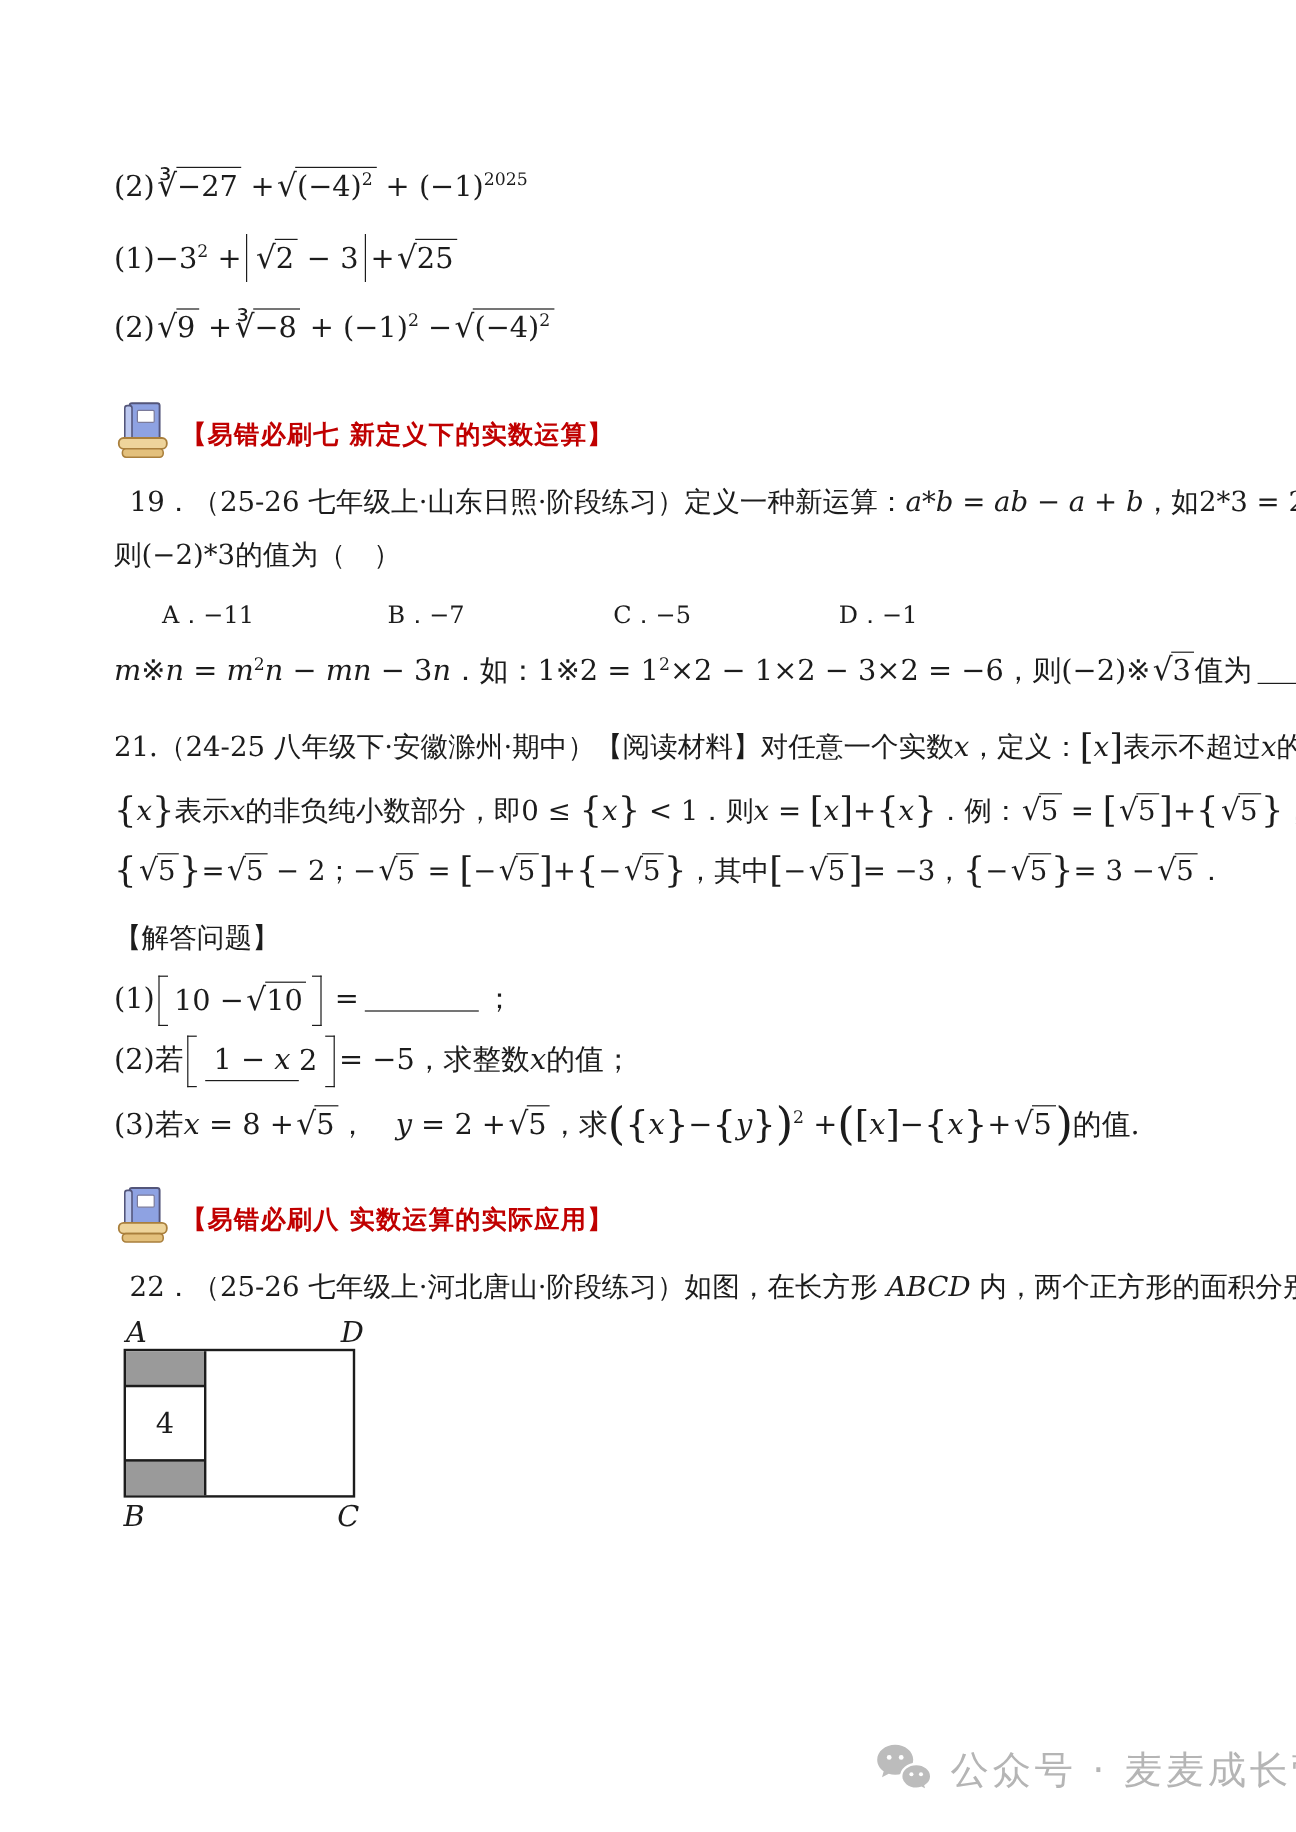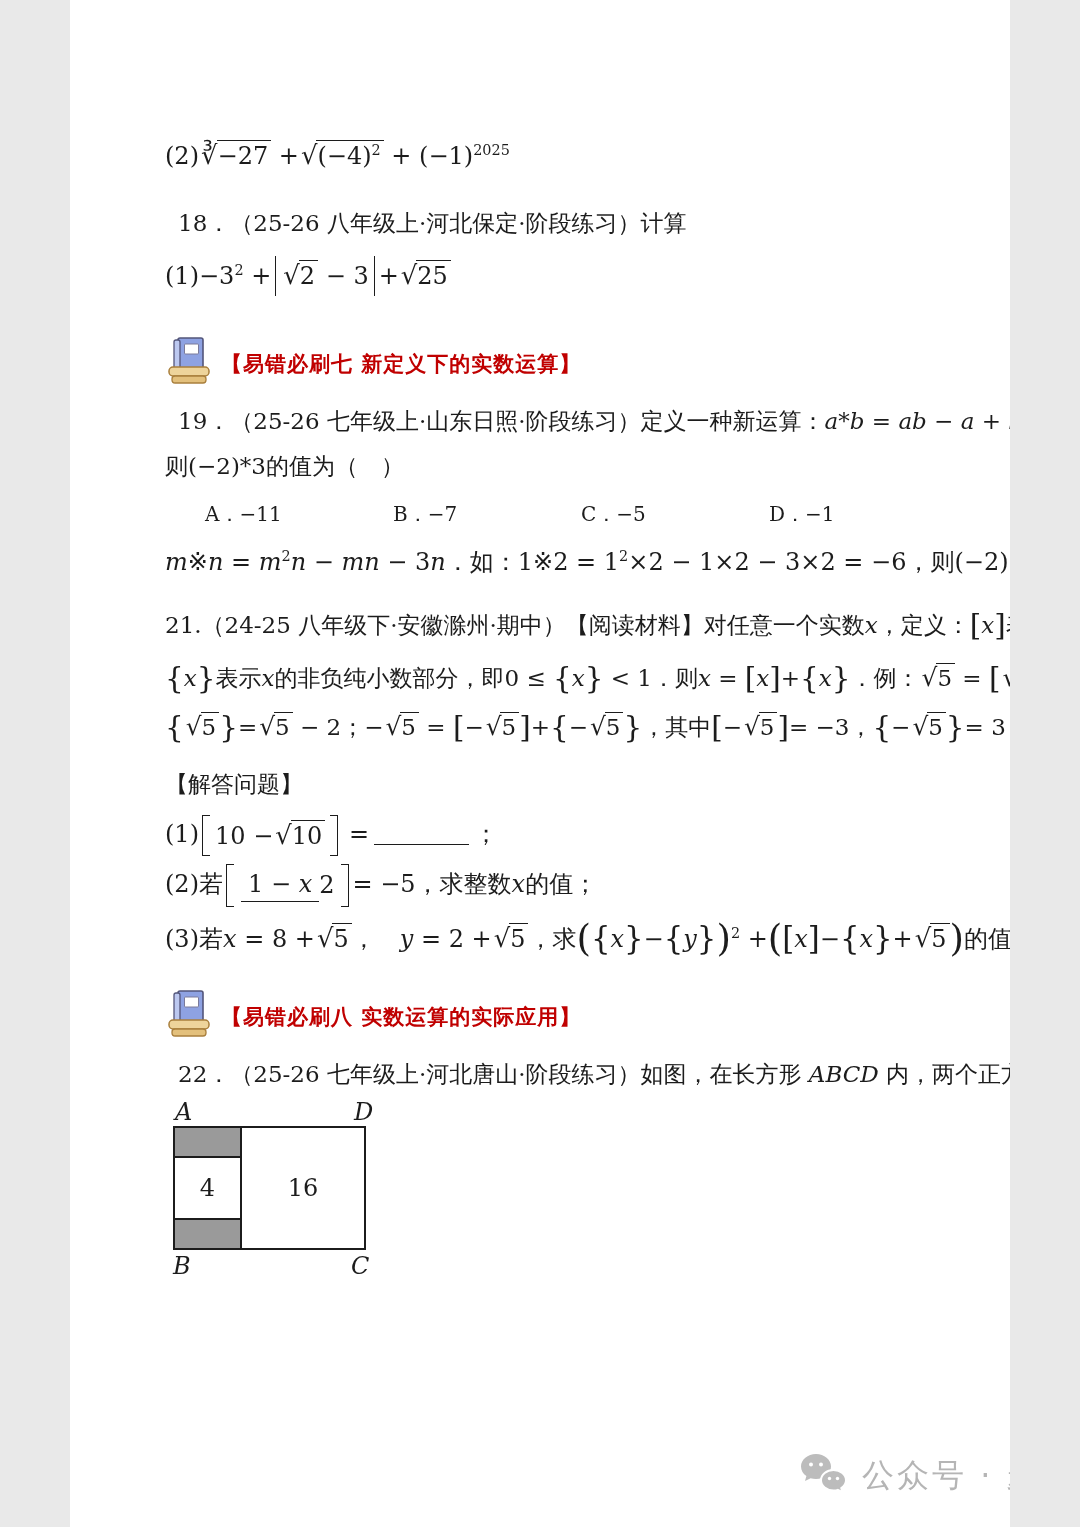--- a/index.html
+++ b/index.html
@@ -1,18 +1,18 @@
 <!DOCTYPE html>
 <html><head>
 <meta charset="utf-8">
 <style>
   html,body{margin:0;padding:0;background:#e9e9e9;}
   .page{
     position:relative;
-    width:940px;height:1527px;
+    width:1080px;height:1527px;
     margin:0 auto;
     background:#ffffff;
     overflow:hidden;
     font-family:"DejaVu Serif","DejaVu Sans","Liberation Serif",serif;
     color:#1c1c1c;
   }
   .content{padding:132px 80px 0 95px;}
   .line{white-space:nowrap;margin:0;}
   .txt{font-size:23px;line-height:1.5;}
   .fm{font-size:24px;line-height:1.85;}
@@ -71,22 +71,22 @@
   .footer-text{color:#b5b5b5;font-size:32px;letter-spacing:3px;font-family:"DejaVu Sans","Liberation Sans",sans-serif;white-space:nowrap;}
 </style>
 </head>
 <body>
 
 <div class="page">
   <div class="content">
 
     <p class="line fm">(2)<span class="rt">∛</span><span class="ov">−27</span> +<span class="rt">√</span><span class="ov">(−4)<sup>2</sup></span> + (−1)<sup>2025</sup></p>
 
-    <p class="line txt prob mt26">18．（25-26 八年级上·河北保定·阶段练习）计算</p>
     <p class="line fm mt12">(1)−3<sup>2</sup> +<span class="abs"><span class="rt">√</span><span class="ov">2</span> − 3</span>+<span class="rt">√</span><span class="ov">25</span></p>
+    <p class="line fm mt10">(2)<span class="rt">√</span><span class="ov">9</span> +<span class="rt">∛</span><span class="ov">−8</span> + (−1)<sup>2</sup> −<span class="rt">√</span><span class="ov">(−4)<sup>2</sup></span></p>
 
     <div class="section-head mt36">
       <span>
         <svg width="48" height="52" viewBox="0 0 48 52">
           <rect x="13" y="2" width="25" height="42" rx="2" fill="#8ea2e2" stroke="#53557a" stroke-width="1.6"></rect>
           <rect x="9" y="4" width="6" height="40" rx="2" fill="#bcc8f0" stroke="#53557a" stroke-width="1.3"></rect>
           <rect x="19.5" y="8" width="14" height="10" rx="1" fill="#ffffff" stroke="#7a7a9a" stroke-width="1"></rect>
           <rect x="4" y="31" width="40" height="9" rx="4" fill="#eed49b" stroke="#a97f3c" stroke-width="1.5"></rect>
           <rect x="7" y="40" width="34" height="7" rx="3" fill="#e3c07c" stroke="#a97f3c" stroke-width="1.3"></rect>
         </svg>
@@ -138,21 +138,20 @@
 
     <div class="fig">
       <span class="fig-label fig-a">A</span>
       <span class="fig-label fig-d">D</span>
       <div class="fig-rect">
         <div class="fig-left">
           <div class="fig-gray gtop" style="background:#9a9a9a"></div>
           <div class="fig-white">4</div>
           <div class="fig-gray gbot" style="background:#9a9a9a"></div>
         </div>
-        <div class="fig-right">16</div>
       </div>
       <span class="fig-label fig-b">B</span>
       <span class="fig-label fig-c">C</span>
     </div>
 
   </div>
 
   <div class="footer">
     <span>
       <svg width="50" height="44" viewBox="0 0 50 44">

